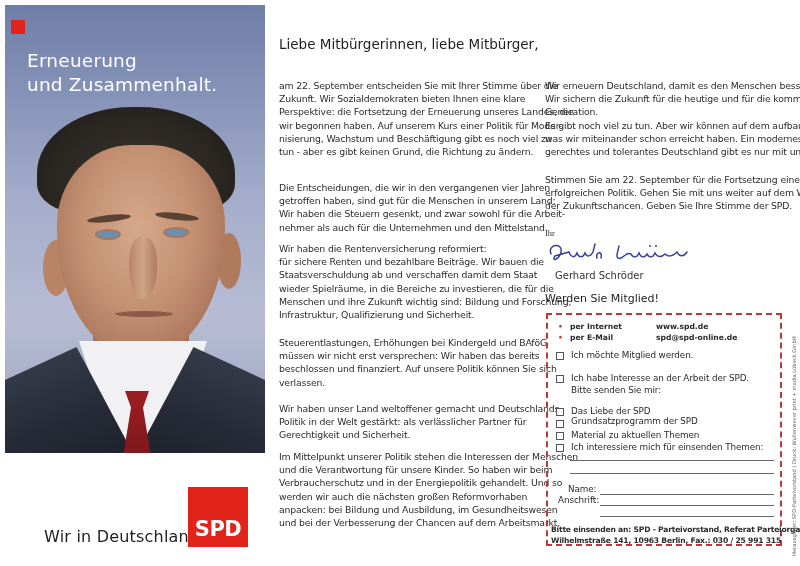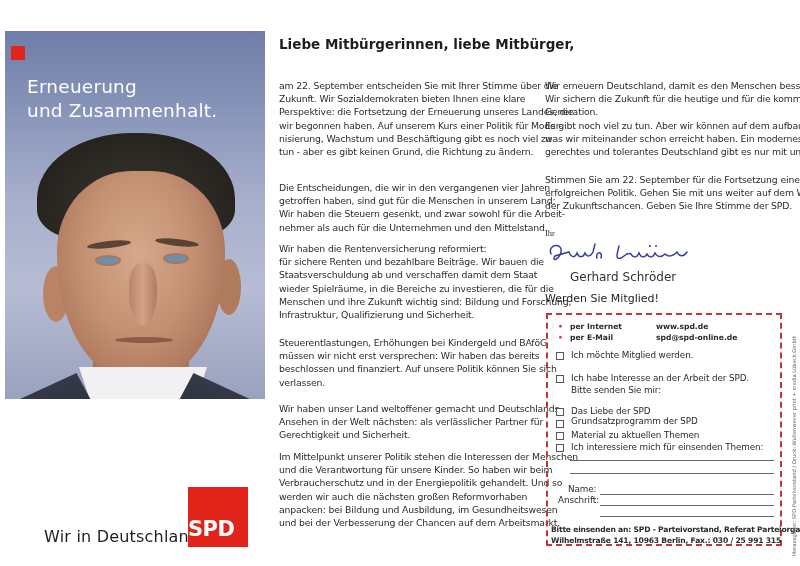--- a/index.html
+++ b/index.html
@@ -1,24 +1,23 @@
 <!DOCTYPE html>
 <html><head>
   <meta charset="utf-8">
   <style>
     * { box-sizing: border-box; margin: 0; padding: 0; }
     html, body { width: 800px; height: 566px; background: #ffffff; overflow: hidden; }
     body { position: relative; font-family: "Liberation Sans", "DejaVu Sans", sans-serif; color: #2a2a2a; }
 
     
     .photo-panel {
-      position: absolute; left: 5px; top: 5px; width: 260px; height: 368px;
+      position: absolute; left: 5px; top: 5px; width: 260px; height: 448px;
       background: linear-gradient(180deg, #6f7ea8 0%, #8693b8 20%, #a6aecb 45%, #b7bcd4 70%, #9aa1bd 100%);
       overflow: hidden;
-      margin-top: 26px;
     }
     .red-square {
       position: absolute; left: 6px; top: 15px; width: 14px; height: 14px; background: #e0251b;
     }
     .headline {
       position: absolute; left: 22px; top: 44px; color: #ffffff;
       font-family: "DejaVu Sans", sans-serif; font-size: 18.5px; line-height: 24px; letter-spacing: 0.2px;
     }
     
     .portrait { position: absolute; left: 0; top: 0; width: 260px; height: 448px; }
@@ -62,26 +61,26 @@
     }
 
     
     .slogan {
       position: absolute; left: 44px; top: 527px; font-family: "DejaVu Sans", sans-serif;
       font-size: 16px; color: #1f1f1f; letter-spacing: 0.2px;
     }
     .spd-logo {
       position: absolute; left: 188px; top: 487px; width: 60px; height: 60px; background: #e2231a;
       color: #fff; font-family: "DejaVu Sans", sans-serif; font-weight: bold; font-size: 21px;
-      display: flex; align-items: flex-end; justify-content: flex-start; padding-bottom: 6px; letter-spacing: -0.5px;
+      display: flex; align-items: flex-end; justify-content: center; padding-bottom: 6px; letter-spacing: -0.5px;
     }
 
     
     .salutation {
-      position: absolute; left: 279px; top: 36px; font-size: 13.5px; font-weight: 700; color: #1e1e1e;
+      position: absolute; left: 279px; top: 36px; font-size: 13.5px; font-weight: 400; color: #1e1e1e;
       font-family: "DejaVu Sans", sans-serif;
     }
     .body-col {
       position: absolute; left: 279px; width: 252px; font-size: 9.3px; line-height: 13.2px; color: #2b2b2b;
       font-family: "DejaVu Sans", sans-serif; letter-spacing: -0.15px;
     }
     .p1 { top: 79px; }
     .p2 { top: 181px; }
     .p3 { top: 242px; }
     .p4 { top: 336px; }
@@ -92,21 +91,21 @@
     
     .r-col {
       position: absolute; left: 545px; width: 250px; font-size: 9.3px; line-height: 13.2px; color: #2b2b2b;
       font-family: "DejaVu Sans", sans-serif; letter-spacing: -0.15px;
     }
     .r-col .line { display: block; white-space: nowrap; }
     .r1 { top: 79px; }
     .r2 { top: 173px; }
     .ihr { position: absolute; left: 545px; top: 228px; font-size: 8.5px; color: #333; font-family: Liberation Serif, serif; }
     .signature { position: absolute; left: 545px; top: 240px; width: 160px; height: 28px; }
-    .signer { position: absolute; left: 570px; top: 270px; font-size: 12px; color: #333; font-family: "DejaVu Sans", sans-serif; }
+    .signer { position: absolute; left: 555px; top: 270px; font-size: 10px; color: #333; font-family: "DejaVu Sans", sans-serif; }
     .cta-heading {
       position: absolute; left: 545px; top: 292px; font-size: 11px; font-weight: 400; color: #1e1e1e;
       font-family: "DejaVu Sans", sans-serif;
       text-align: right;
     }
 
     
     .form-box {
       position: absolute; left: 546px; top: 313px; width: 236px; height: 233px;
       border: 2px dashed #c0363a;
@@ -192,21 +191,21 @@
 
 <div class="body-col p4">
   <span class="line">Steuerentlastungen, Erhöhungen bei Kindergeld und BAföG</span>
   <span class="line">müssen wir nicht erst versprechen: Wir haben das bereits</span>
   <span class="line">beschlossen und finanziert. Auf unsere Politik können Sie sich</span>
   <span class="line">verlassen.</span>
 </div>
 
 <div class="body-col p5">
   <span class="line">Wir haben unser Land weltoffener gemacht und Deutschlands</span>
-  <span class="line">Ansehen in der Welt nächsten: als verlässlicher Partner für</span>
+  <span class="line">Politik in der Welt gestärkt: als verlässlicher Partner für</span>
   <span class="line">Gerechtigkeit und Sicherheit.</span>
 </div>
 
 <div class="body-col p6">
   <span class="line">Im Mittelpunkt unserer Politik stehen die Interessen der Menschen</span>
   <span class="line">und die Verantwortung für unsere Kinder. So haben wir beim</span>
   <span class="line">Verbraucherschutz und in der Energiepolitik gehandelt. Und so</span>
   <span class="line">werden wir auch die nächsten großen Reformvorhaben</span>
   <span class="line">anpacken: bei Bildung und Ausbildung, im Gesundheitswesen</span>
   <span class="line">und bei der Verbesserung der Chancen auf dem Arbeitsmarkt.</span>

